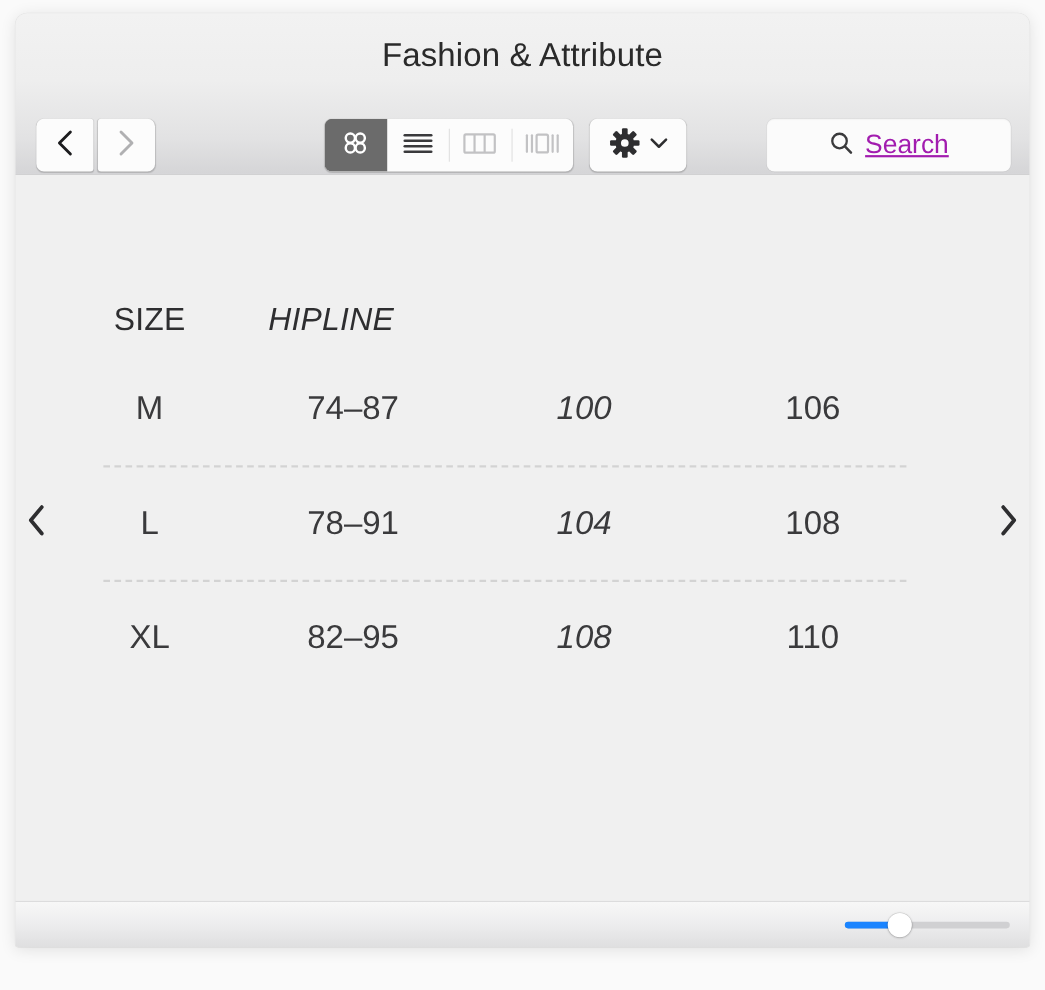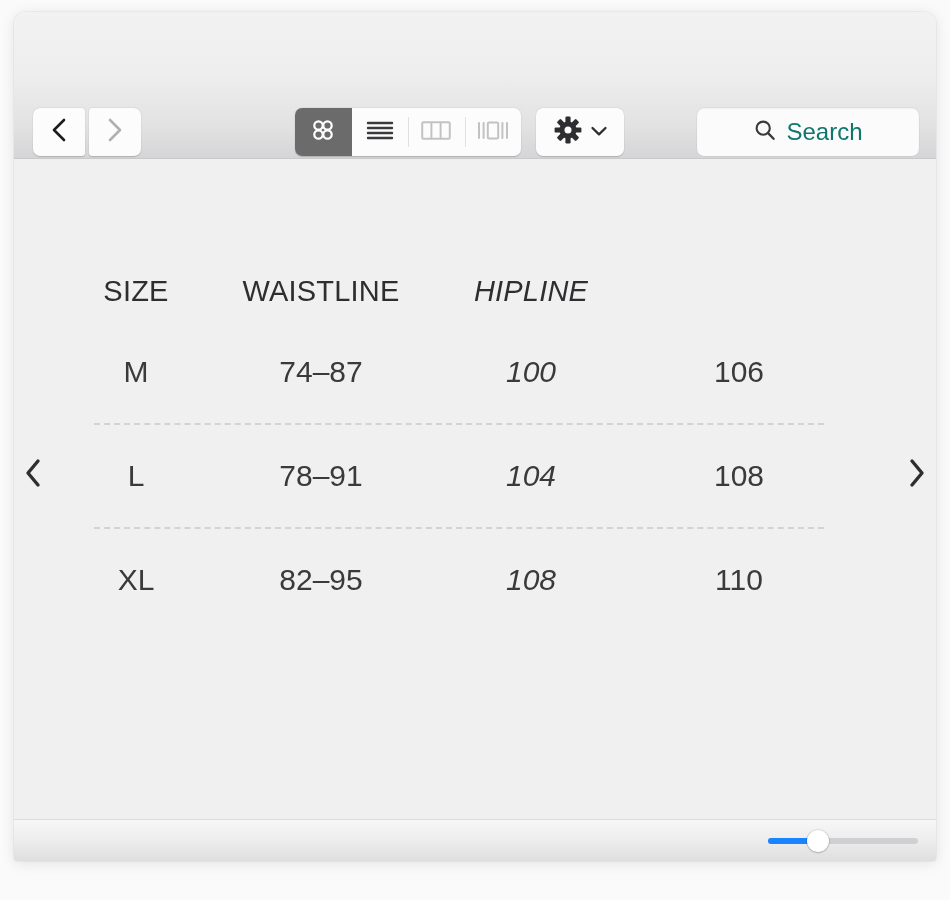--- a/index.html
+++ b/index.html
@@ -122,21 +122,22 @@
     border-radius: 7px;
     box-shadow: inset 0 0.5px 1.5px rgba(0,0,0,0.07), 0 0 0 0.5px rgba(0,0,0,0.07);
     display: flex;
     align-items: center;
     justify-content: center;
     gap: 9px;
     box-sizing: border-box;
   }
   #search-placeholder {
     font-size: 24px;
-    color: #0f766e;
+    color: #a21caf;
+    text-decoration: underline;
   }
 
   
   #content {
     position: relative;
     height: 660px;
     background: #f0f0f0;
   }
 
   #side-prev, #side-next {
@@ -225,20 +226,21 @@
     box-shadow: 0 0.5px 2px rgba(0,0,0,0.30), 0 0 0 0.5px rgba(0,0,0,0.10);
   }
 </style>
 </head>
 <body>
 
 <div id="window">
 
   <div id="titlebar">
 
+    <div id="window-title">Fashion &amp; Attribute</div>
 
     <div class="toolbar-row">
 
       <div class="pill" id="nav-back">
         <span>
           <svg width="20" height="28" viewBox="0 0 20 28">
             <polyline points="15,4 5,14 15,24" fill="none" stroke="#1c1c1e" stroke-width="2.6" stroke-linecap="round" stroke-linejoin="round"></polyline>
           </svg>
         </span>
       </div>
@@ -350,21 +352,20 @@
         <svg width="22" height="32" viewBox="0 0 22 32">
           <polyline points="6,4 16,16 6,28" fill="none" stroke="#2e2e30" stroke-width="3.4" stroke-linecap="round" stroke-linejoin="round"></polyline>
         </svg>
       </span>
     </div>
 
     <div id="size-table">
 
       <div class="trow" id="thead">
         <div class="cell c-size">SIZE</div>
-        <div class="cell c-waist">WAISTLINE</div>
         <div class="cell c-hip">HIPLINE</div>
       </div>
 
       <div class="trow data-row">
         <div class="cell c-size">M</div>
         <div class="cell c-waist">74–87</div>
         <div class="cell c-hip">100</div>
         <div class="cell c-length">106</div>
       </div>
 

